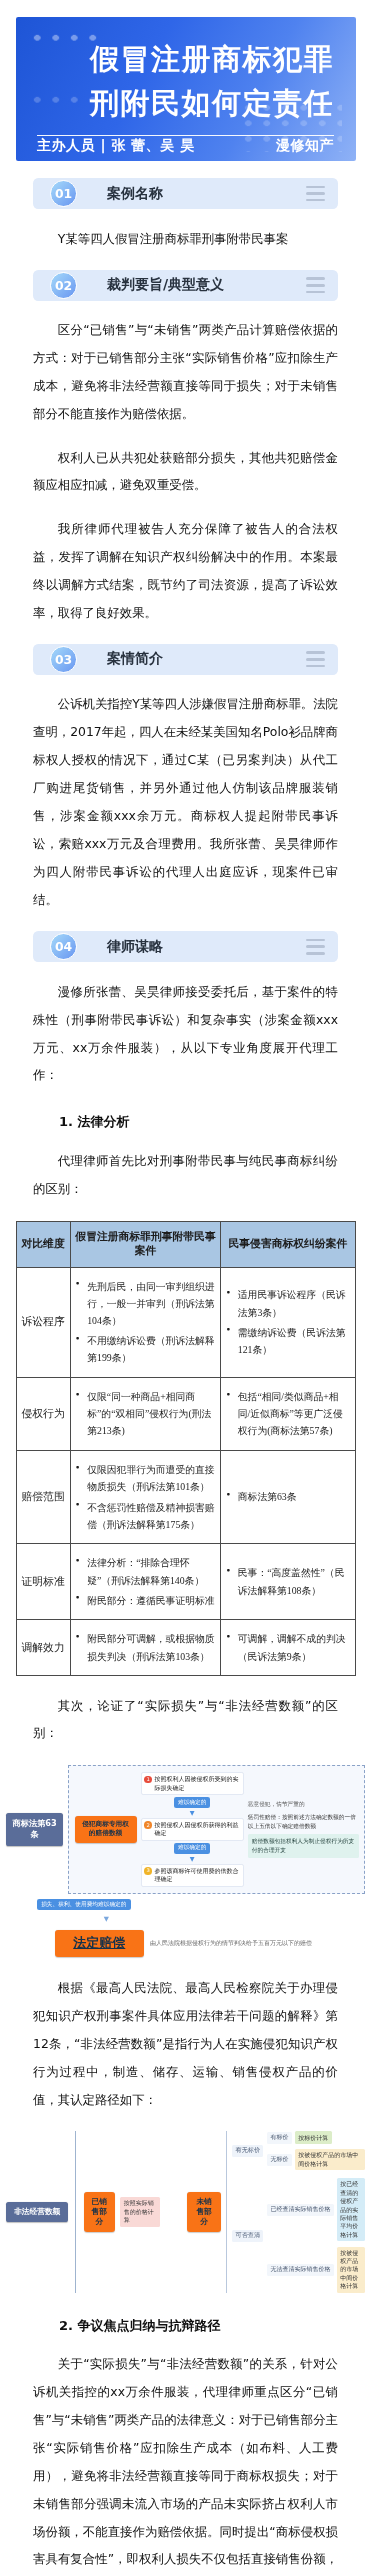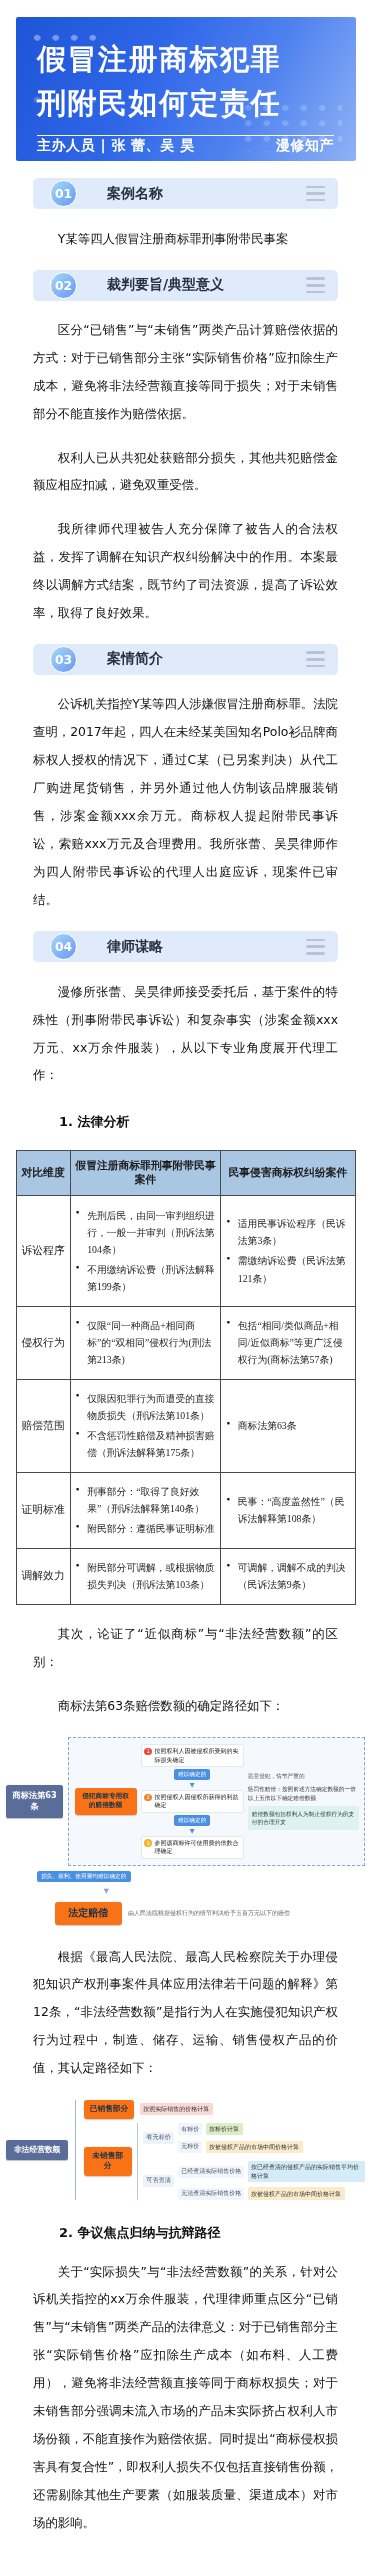--- a/index.html
+++ b/index.html
@@ -11,20 +11,21 @@
     color:#141414;
   }
   
   .banner{
     margin:16.5px 15.5px 0;
     height:144px;
     border-radius:2.1px;
     background:linear-gradient(118deg,#1e55d6 0%,#2f66e8 38%,#4f82ef 68%,#8fb2f6 100%);
     position:relative; overflow:hidden; color:#fff;
     padding:21.6px 21.6px 0;
+    text-align:right;
   }
   .dots{ position:absolute; background-image:radial-gradient(rgba(255,255,255,.38) 3.1px, transparent 3.6px); background-size:18.5px 15.5px; }
   .dots-tl{ top:13.4px; left:12.4px; width:77px; height:17.5px; }
   .dots-ml{ top:75px; left:12.4px; width:77px; height:17.5px; opacity:.55; }
   .dots-br{ right:13.4px; bottom:8.2px; width:103px; height:52px; opacity:.5; }
   .banner-title{ font-size:29px; font-weight:bold; line-height:1.5; letter-spacing:1.5px; position:relative; }
   .banner-divider{ border:none; border-top:1px solid rgba(255,255,255,.95); margin:10.3px 0 0; position:relative; }
   .banner-footer{ display:flex; justify-content:space-between; align-items:center; margin-top:1px; font-size:14px; font-weight:bold; position:relative; letter-spacing:0.5px;}
   
   .sec-bar{
@@ -75,26 +76,26 @@
   .f1-step{ display:flex; align-items:flex-start; gap:2.6px; font-size:6px; line-height:1.4; background:#fff; border:0.5px solid #e3e9f4; border-radius:2.1px; padding:2.1px 2.6px; width:100%; }
   .f1-dot{ flex:0 0 7.7px; height:7.7px; border-radius:50%; color:#fff; font-size:5.2px; display:flex; align-items:center; justify-content:center; margin-top:0.5px; }
   .dot-red{ background:#e74c3c; } .dot-orange{ background:#f0862b; } .dot-yellow{ background:#f0b429; }
   .f1-arrow{ color:#4a90e2; font-size:6.2px; line-height:.9; }
   .f1-right{ flex:1; display:flex; flex-direction:column; gap:4.1px; }
   .f1-cond{ font-size:5.7px; color:#555; }
   .f1-pun{ font-size:5.7px; line-height:1.5; color:#333; }
   .f1-note{ background:#dff2ee; font-size:5.7px; line-height:1.5; padding:3.1px 4.1px; border-radius:1.5px; color:#23413c; }
   .f1-bottom{ margin:5.2px 0 0 20.6px; display:flex; flex-direction:column; gap:7.2px; }
   .f1-bottom2{ display:flex; align-items:center; gap:6.2px; margin-left:28px; }
-  .statutory{ width:67px; font-size:10px; }
+  .statutory{ width:89px; font-size:13px;text-decoration:underline; }
   .f1-sdesc{ font-size:6px; color:#666; }
   .vline{ color:#7ba7dd; font-size:6.7px; margin-left:77px; line-height:.8; }
   .flow2{ display:flex; align-items:center; gap:7.2px; }
   .f2-root{ flex:0 0 62px; font-size:7.7px; }
-  .f2-branches{ flex:1; display:flex; flex-direction:column; gap:4px; border-left:0.5px solid #9fb4cf; padding-left:7.2px; }
+  .f2-branches{ flex:1; display:flex; flex-direction:row; gap:27px; border-left:0.5px solid #9fb4cf; padding-left:7.2px; }
   .f2-row{ display:flex; align-items:center; gap:5.2px; }
   .f2-sub{ display:flex; flex-direction:column; gap:8.2px; border-left:0.5px solid #b9c8dd; padding-left:5.2px; }
   .f2-group{ display:flex; align-items:center; gap:4.1px; }
   .f2-glabel{ font-size:6.2px; color:#50607a; background:#eef3fa; padding:1.5px 3.1px; border-radius:1.5px; flex:0 0 auto; }
   .f2-leaves{ display:flex; flex-direction:column; gap:5.2px; }
   .f2-leaf{ display:flex; align-items:center; gap:3.1px; }
   .f2-cond{ font-size:6px; color:#44536b; background:#f2f6fb; padding:1.5px 3.1px; border-radius:1.5px; flex:0 0 auto; }
   .hl{ font-size:6px; padding:2.1px 3.6px; border-radius:1.5px; color:#333; line-height:1.4; }
   .hl-pink{ background:#f9d9d6; } .hl-green{ background:#dcedc8; }
   .hl-yellow{ background:#faeccb; } .hl-blue{ background:#d4ecf7; }
@@ -163,20 +164,21 @@
   <div class="sec-title">律师谋略</div>
   <div class="burger">
       <i></i>
       <i></i>
       <i></i>
     </div>
 </div>
 <div class="content">
   <p class="para">漫修所张蕾、吴昊律师接受委托后，基于案件的特殊性（刑事附带民事诉讼）和复杂事实（涉案金额xxx万元、xx万余件服装），从以下专业角度展开代理工作：</p>
   <div class="subhead">1. 法律分析</div>
+  <p class="para">代理律师首先比对刑事附带民事与纯民事商标纠纷的区别：</p>
 </div>
 
 <table class="cmp-table">
   <thead>
     <tr>
       <th>对比维度</th>
       <th>假冒注册商标罪刑事附带民事案件</th>
       <th>民事侵害商标权纠纷案件</th>
     </tr>
   </thead>
@@ -220,21 +222,21 @@
       <td class="cell r">
         <ul class="blist">
             <li>商标法第63条</li>
           </ul>
       </td>
     </tr>
     <tr>
       <td class="dim">证明标准</td>
       <td class="cell">
         <ul class="blist">
-          <li>刑事部分：“取得了良好效果”（刑诉法解释第140条）</li>
+          <li>法律分析：“排除合理怀疑”（刑诉法解释第140条）</li>
           <li>附民部分：遵循民事证明标准</li>
         </ul>
       </td>
       <td class="cell r">
         <ul class="blist">
             <li>民事：“高度盖然性”（民诉法解释第108条）</li>
           </ul>
       </td>
     </tr>
     <tr>
@@ -247,22 +249,21 @@
       <td class="cell r">
         <ul class="blist">
             <li>可调解，调解不成的判决（民诉法第9条）</li>
           </ul>
       </td>
     </tr>
   </tbody>
 </table>
 
 <div class="content">
-  <p class="para">其次，论证了“近似商标”与“非法经营数额”的区别：</p>
-  <p class="para">商标法第63条赔偿数额的确定路径如下：</p>
+  <p class="para">其次，论证了“实际损失”与“非法经营数额”的区别：</p>
 </div>
 
 <div class="flow">
   <div class="f1-wrap">
     <div class="f1-rootcol">
       <div class="node-dark">商标法第63条</div>
     </div>
     <div class="f1-dash">
       <div class="node-light f1-main">侵犯商标专用权的赔偿数额</div>
       <div class="f1-steps">

